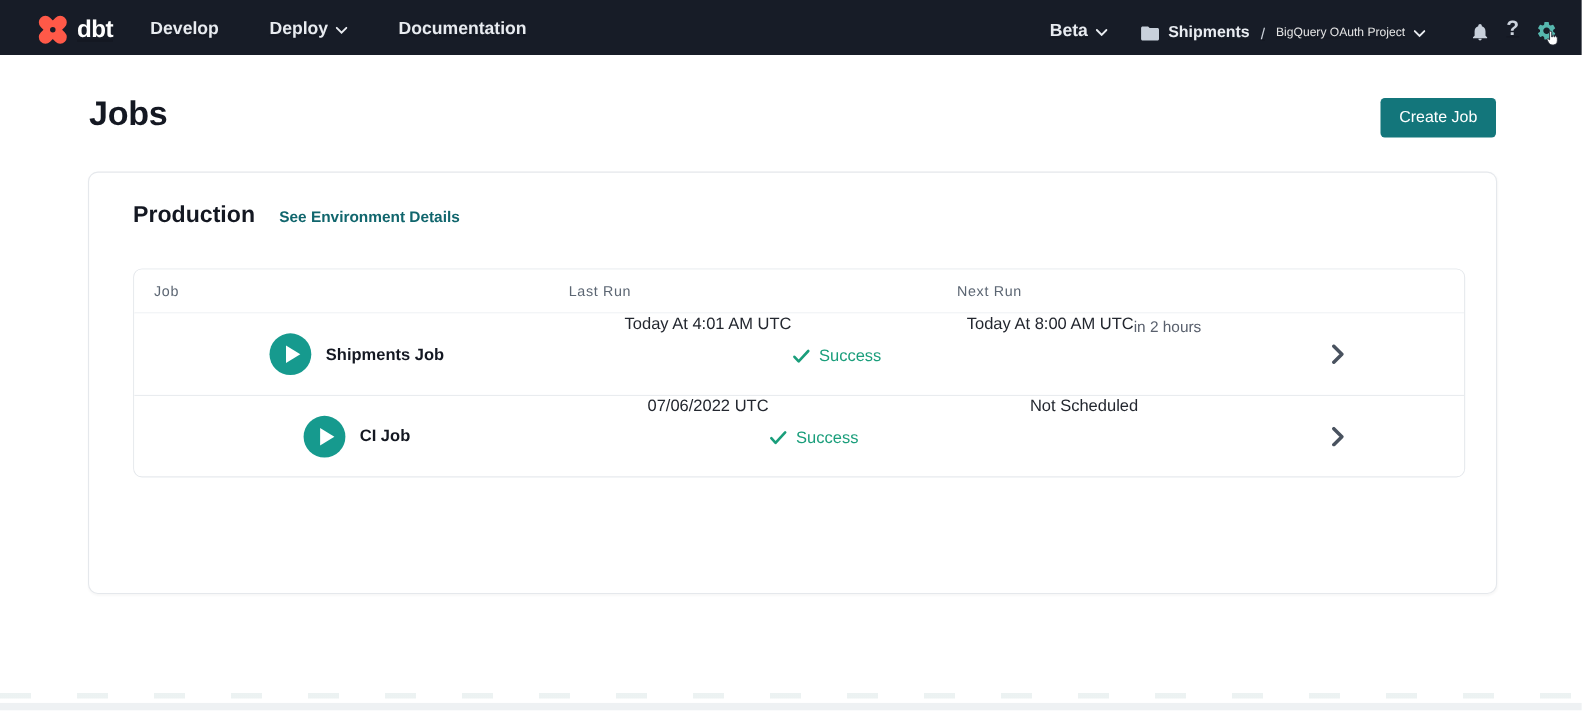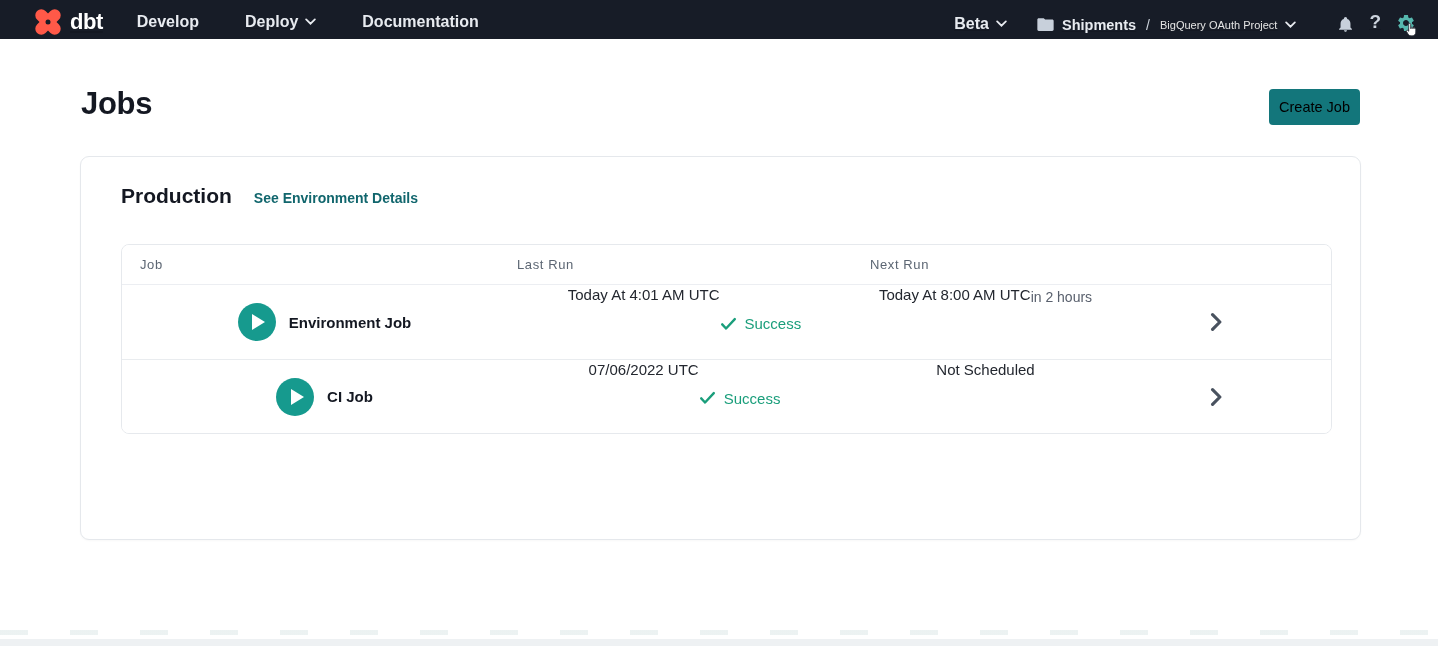--- a/index.html
+++ b/index.html
@@ -7,21 +7,21 @@
   body {
     position:relative;
     background:#ffffff;
     font-family:"Liberation Sans", sans-serif;
     color:#141822;
     overflow:hidden;
   }
 
   
   .topnav {
-    position:absolute; top:0; left:0; width:100%; height:39px;
+    position:absolute; top:0; left:0; width:100%; height:50px;
     background:var(--nav-bg,#171c27);
     display:flex; align-items:center;
     padding:4px 22px 0 33px;
     text-decoration:underline;
   }
   .logo { display:flex; align-items:center; gap:7px; margin-right:34px; cursor:pointer; }
   .logo-mark { position:relative; width:30px; height:30px; }
   .logo-mark .bar {
     position:absolute; left:50%; top:50%;
     width:31px; height:12px; border-radius:7px;
@@ -54,22 +54,22 @@
   .gear-wrap { position:relative; }
   .cursor-overlay { position:absolute; left:7px; top:9px; pointer-events:none; }
 
   
   .page-title {
     position:absolute; left:81px; top:86px;
     font-size:31px; font-weight:700; color:#141822; letter-spacing:-0.3px;
   }
   .create-job-btn {
     position:absolute; right:78px; top:89px;
-    height:36px; padding:0 10px;
-    background:var(--accent-teal,#13767b); color:#000000;
+    height:36px; padding:0 17px;
+    background:var(--accent-teal,#13767b); color:#ffffff;
     border:none; border-radius:4px;
     font-family:"Liberation Sans",sans-serif;
     font-size:14.5px; font-weight:400; cursor:pointer;
     display:flex; align-items:center;
   }
 
   
   .env-card {
     position:absolute; left:80px; top:156px; width:1281px; height:384px;
     background:#fff; border:1px solid #e5e8ec; border-radius:9px;
@@ -220,21 +220,21 @@
       <span class="hcell">Last Run</span>
       <span class="hcell">Next Run</span>
       <span class="hcell"></span>
     </div>
 
     <div class="t-row">
       <div class="cell cell-job">
         <button class="play-btn">
           <span class="play-tri"></span>
         </button>
-        <span class="job-name">Environment Job</span>
+        <span class="job-name">Shipments Job</span>
       </div>
       <div class="cell">
         <span class="run-time">Today At 4:01 AM UTC</span>
         <span class="status-line">
           <svg width="17" height="14" viewBox="0 0 24 20">
             <path d="M21 3 L8.5 16.5 L3 10.5" fill="none" stroke="#1a9e7b" stroke-width="3.4" stroke-linecap="round" stroke-linejoin="round"></path>
           </svg>
           <span class="status-text">Success</span>
         </span>
       </div>

